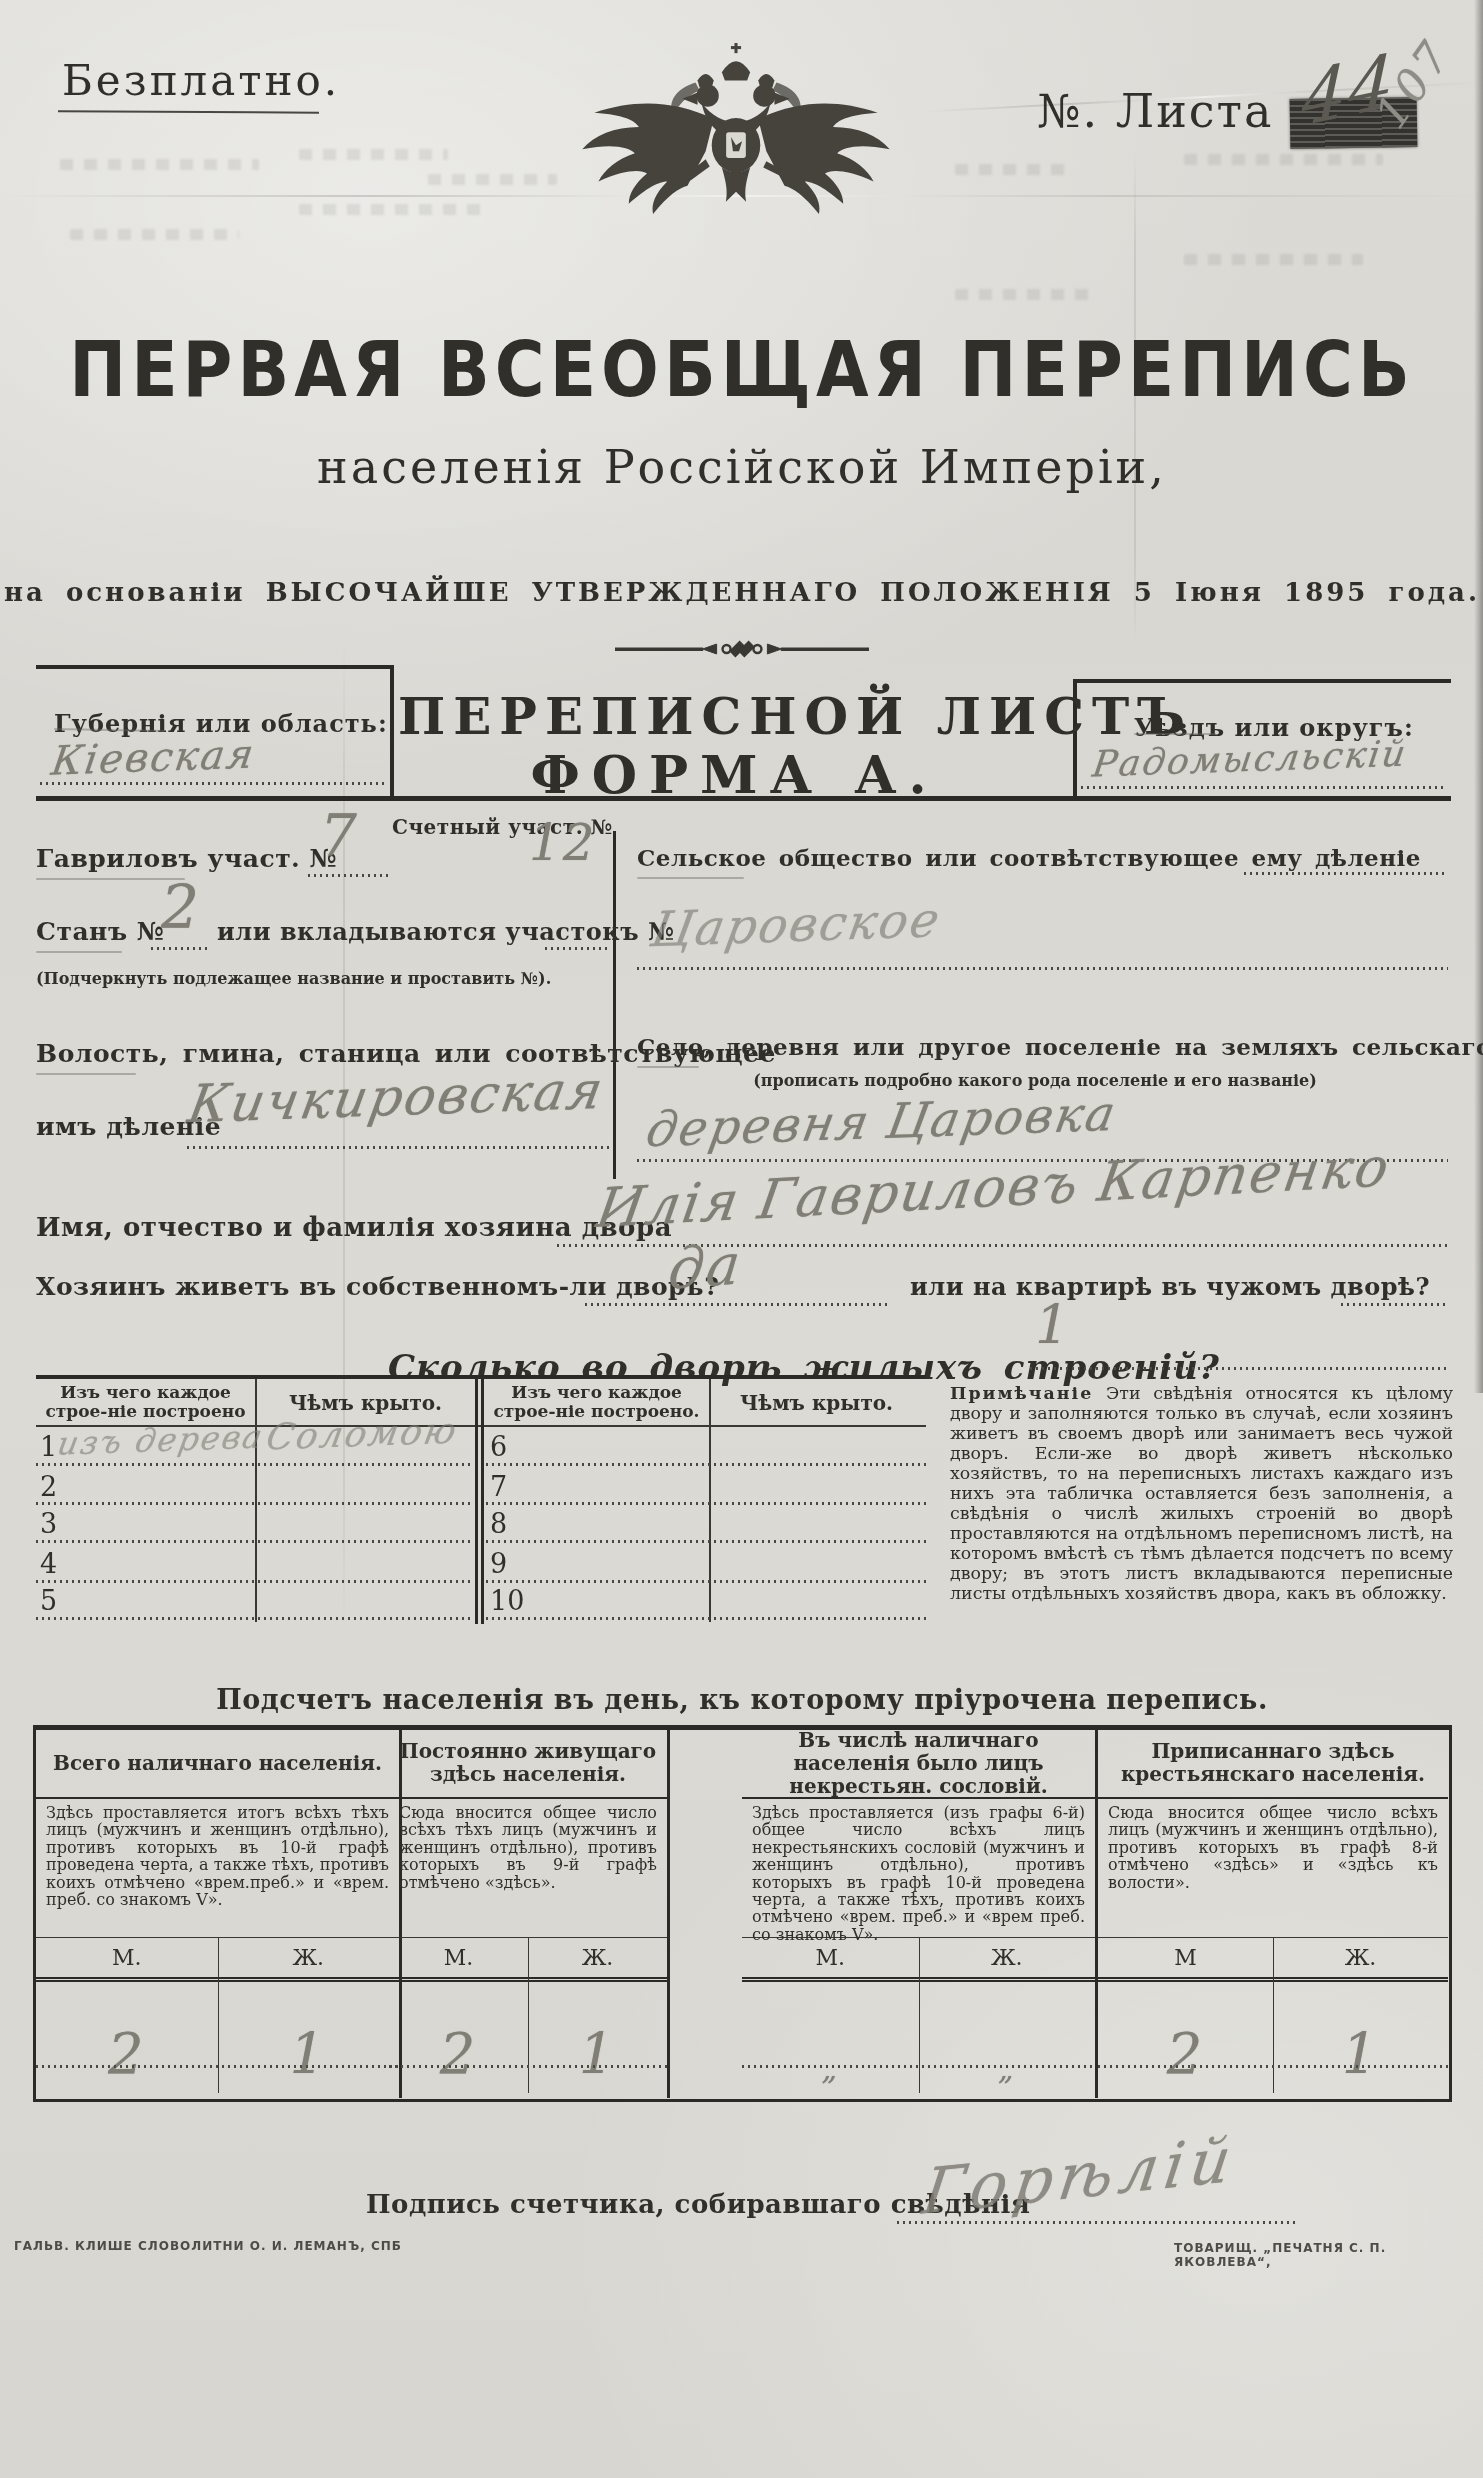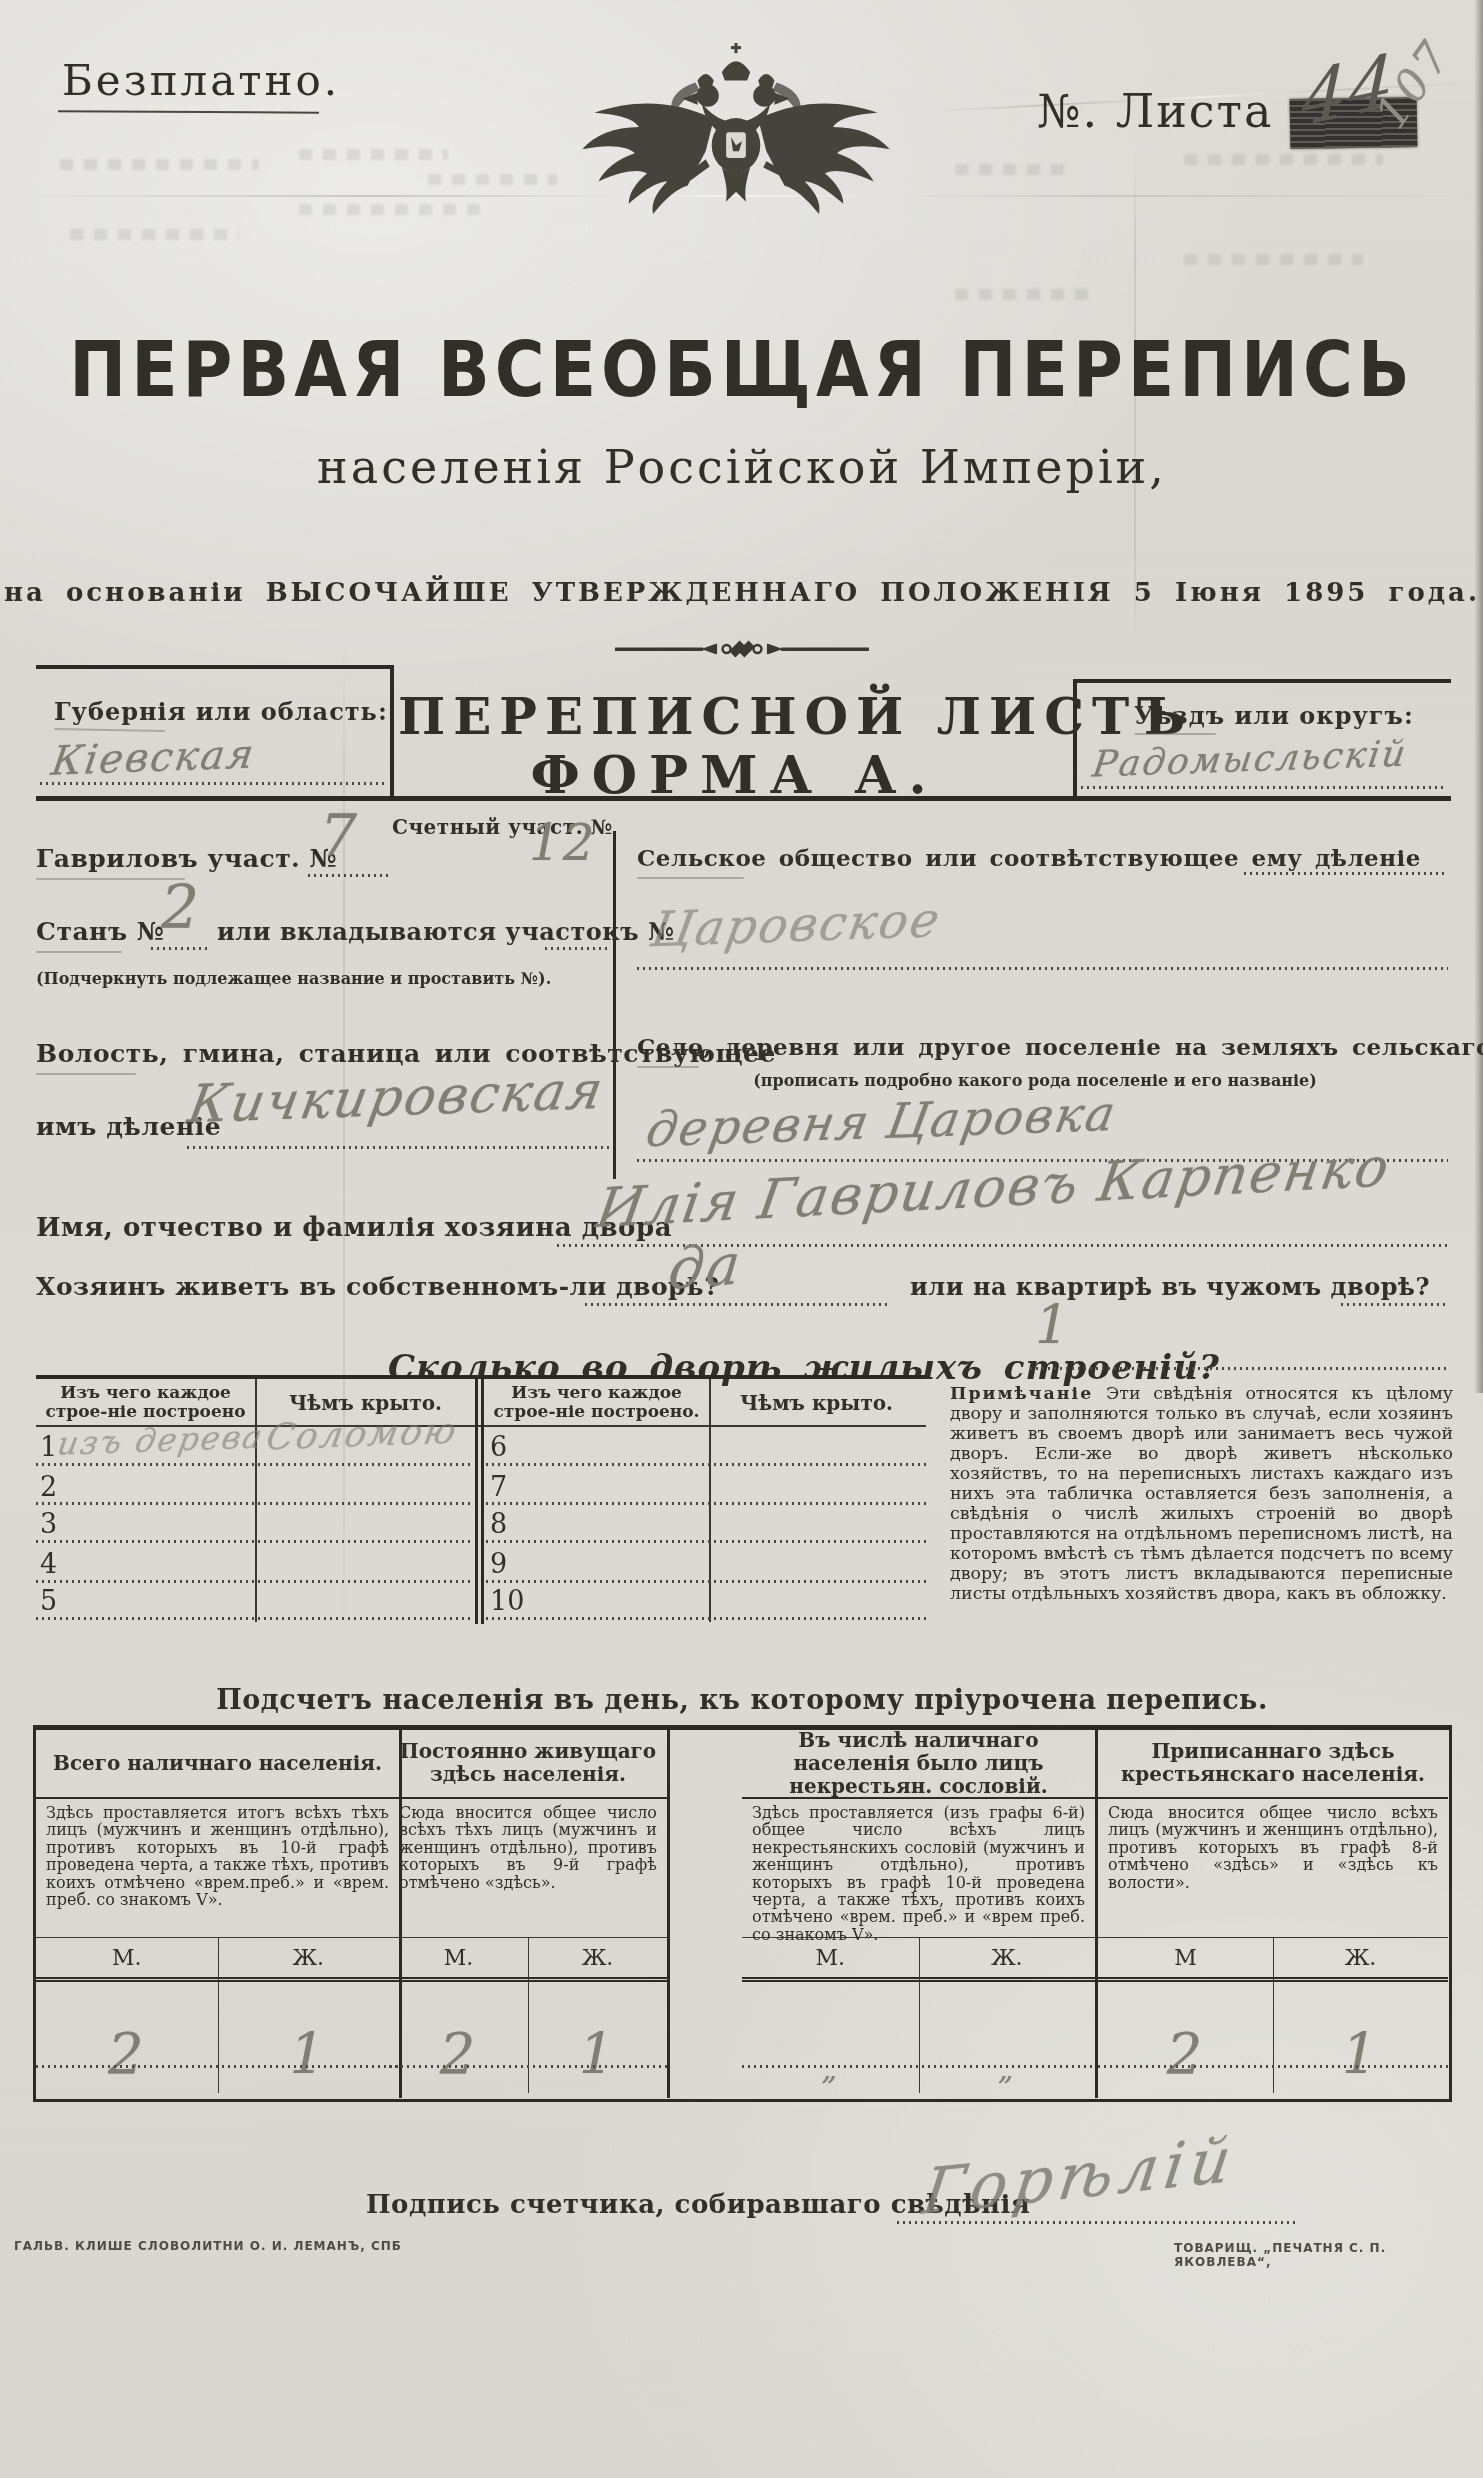--- a/index.html
+++ b/index.html
@@ -23,21 +23,21 @@
   .smudge{height:11px;background-image:repeating-linear-gradient(90deg,rgba(110,108,102,.28) 0 13px,transparent 13px 24px);border-radius:2px;}
   .vfold{width:2px;background:linear-gradient(180deg,rgba(120,118,112,.0),rgba(120,118,112,.18) 20%,rgba(120,118,112,.18) 80%,rgba(120,118,112,0));}
   .crease{height:2px;background:linear-gradient(90deg,rgba(255,255,255,.0),rgba(140,138,132,.35),rgba(255,255,255,.5),rgba(140,138,132,.25),rgba(255,255,255,0));}
 
   .bigtitle{font-family:"DejaVu Sans",sans-serif;font-weight:bold;font-size:68px;letter-spacing:5px;
             transform:scaleY(1.12);white-space:nowrap;}
   .subtitle{font-size:46px;letter-spacing:3px;white-space:nowrap;}
   .law{font-weight:bold;font-size:26px;letter-spacing:3px;word-spacing:8px;white-space:nowrap;}
   .formtitle{font-weight:bold;font-size:50px;letter-spacing:8px;white-space:nowrap;}
   .forma{font-weight:bold;font-size:52px;letter-spacing:12px;white-space:nowrap;}
-  .boxlabel{font-weight:bold;font-size:24px;letter-spacing:1px;white-space:nowrap;}
+  .boxlabel{font-weight:bold;font-size:24px;letter-spacing:1px;white-space:nowrap;margin-top:12px;}
   .flabel{font-weight:bold;font-size:25px;letter-spacing:0.5px;white-space:nowrap;}
   .fnote{font-weight:bold;font-size:16px;white-space:nowrap;}
 
   .btable-h{font-weight:bold;text-align:center;}
   .notetext{font-size:17.4px;line-height:20px;text-align:justify;}
 
   .cgroup{position:absolute;top:1729px;height:369px;box-sizing:border-box;border-right:3px solid #2b2a26;}
   .cgroup.last{border-right:none;}
   .cg-header{height:70px;display:flex;align-items:center;justify-content:center;text-align:center;
              font-weight:bold;font-size:20px;line-height:23px;padding:0 10px;box-sizing:border-box;

